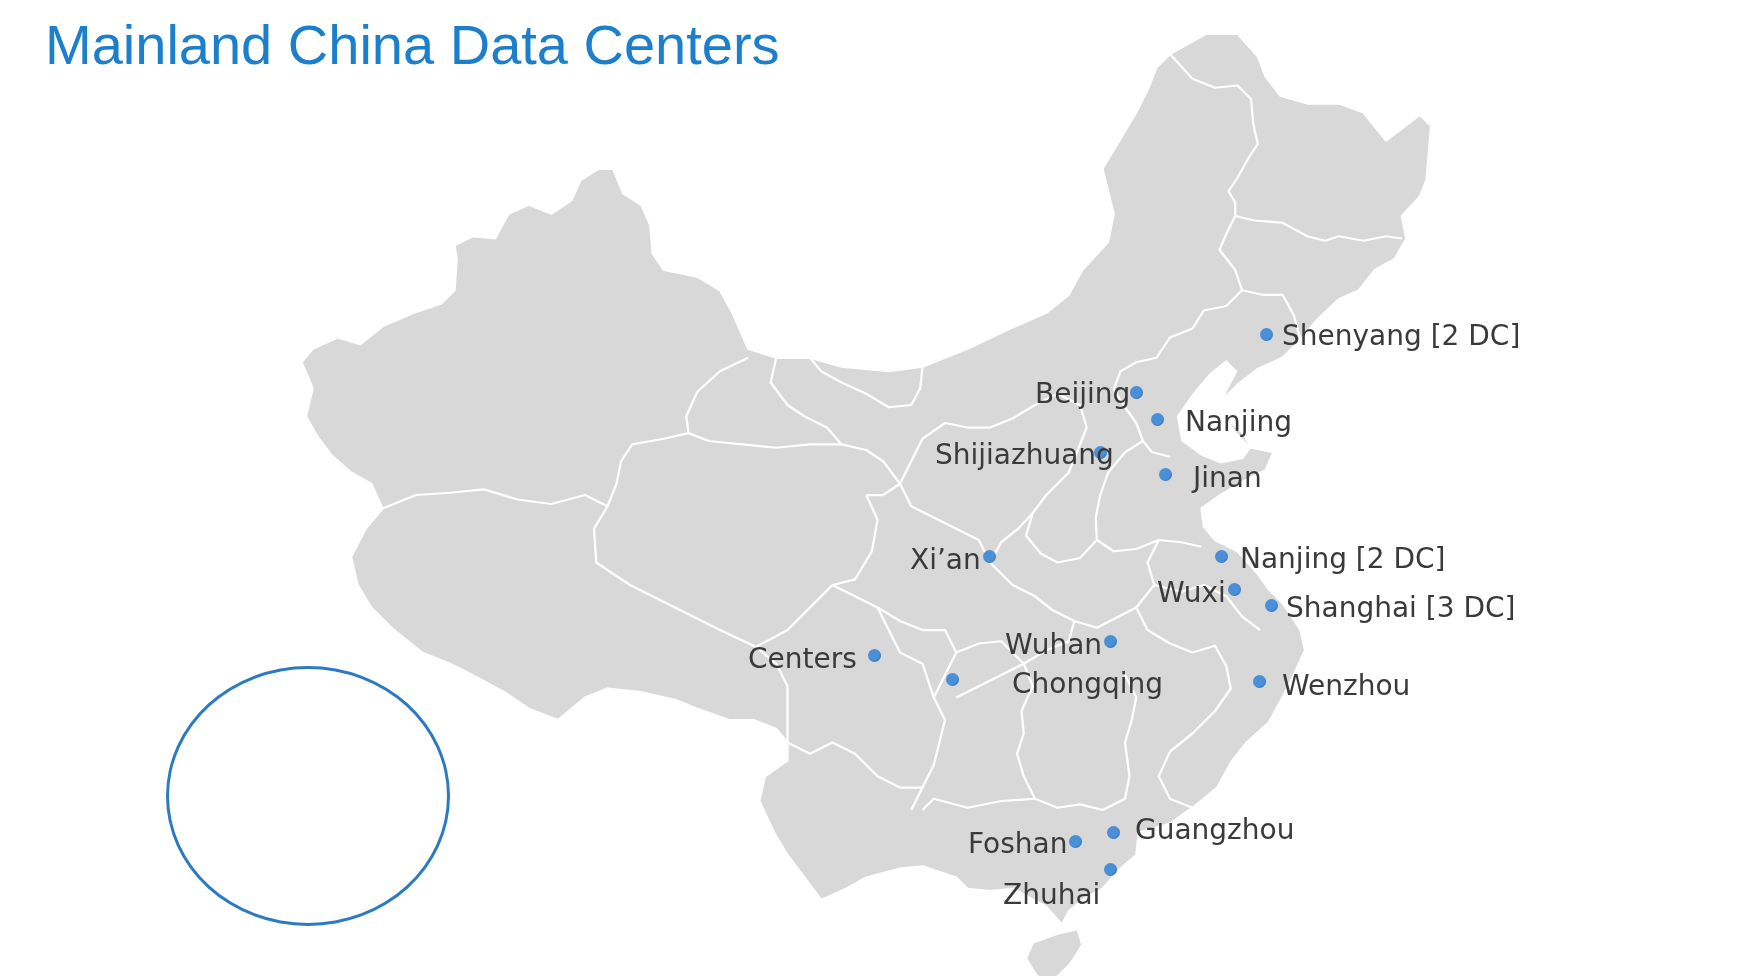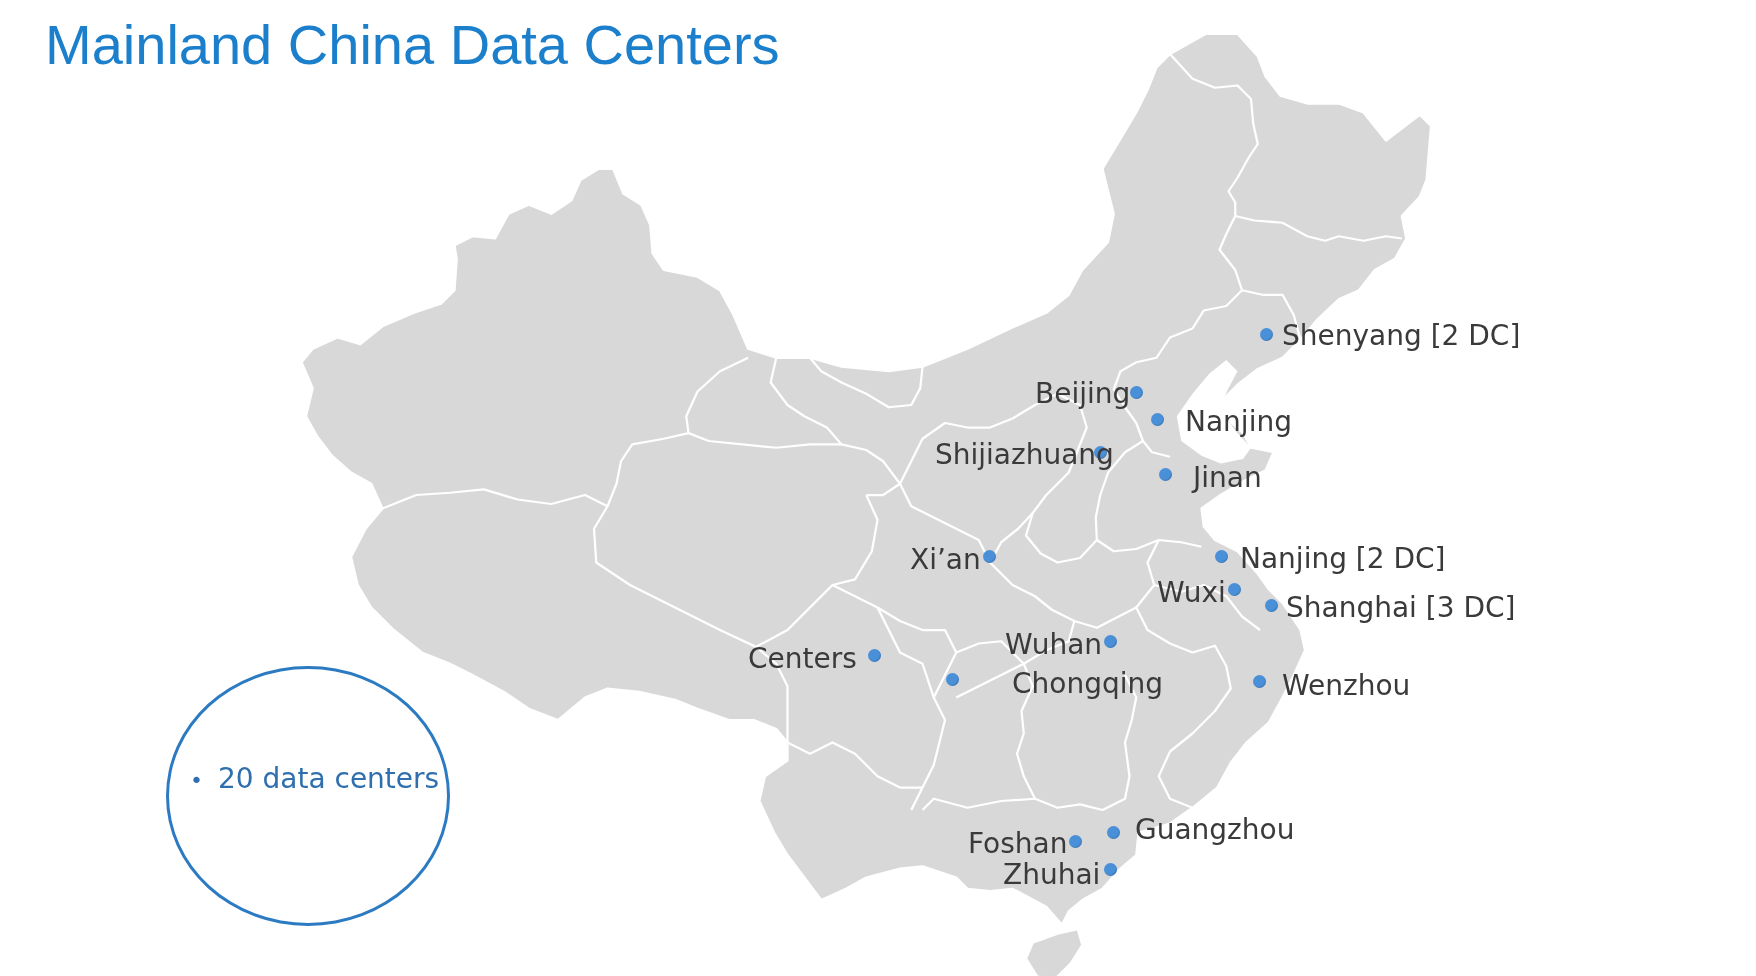--- a/index.html
+++ b/index.html
@@ -85,19 +85,18 @@
     <div class="city-label" style="left: 748px; top: 645px;">Centers</div>
     <div class="dot" style="left: 952px; top: 679px;"></div>
     <div class="city-label" style="left: 972px; top: 670px; margin-left: 40px;">Chongqing</div>
     <div class="dot" style="left: 1259px; top: 681px;"></div>
     <div class="city-label" style="left: 1282px; top: 672px;">Wenzhou</div>
     <div class="dot" style="left: 1075px; top: 841px;"></div>
     <div class="city-label" style="left: 968px; top: 830px;">Foshan</div>
     <div class="dot" style="left: 1113px; top: 832px;"></div>
     <div class="city-label" style="left: 1135px; top: 816px;">Guangzhou</div>
     <div class="dot" style="left: 1110px; top: 869px;"></div>
-    <div class="city-label" style="left: 1003px; top: 861px;">Zhuhai</div>
+    <div class="city-label" style="left: 1003px; top: 881px;">Zhuhai</div>
   </div>
 
 <div class="stats-circle"></div>
 <ul class="stats-list">
-  <li><span class="bullet">•</span><span>20 data centers</span></li>
 </ul>
 
 </body></html>

